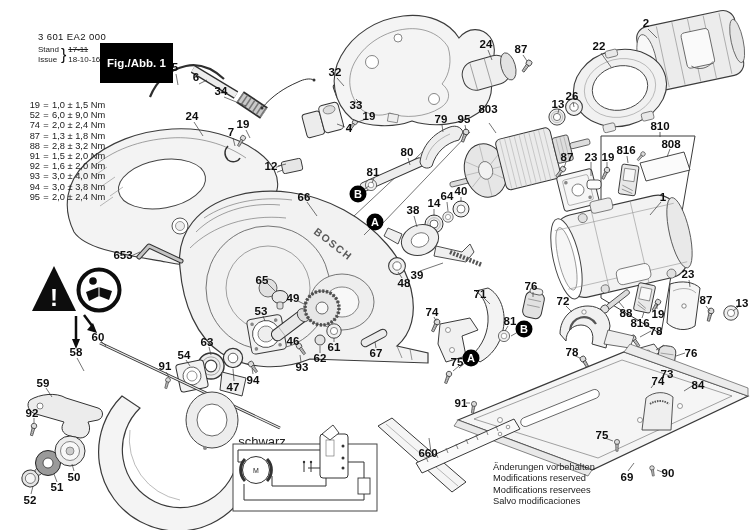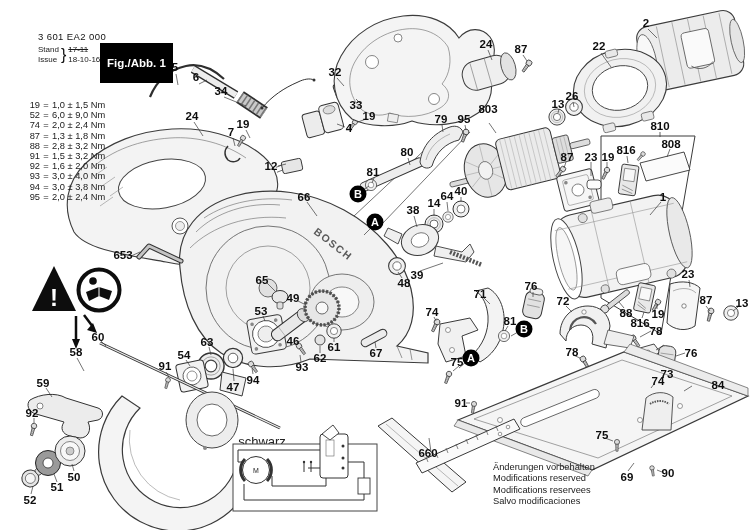--- a/index.html
+++ b/index.html
@@ -471,21 +471,21 @@
           <span class="tval">1,3 ± 1,8 Nm</span>
         </div>
         <div class="trow">
           <span class="tpos">88</span>
           <span class="tsep">=</span>
           <span class="tval">2,8 ± 3,2 Nm</span>
         </div>
         <div class="trow">
           <span class="tpos">91</span>
           <span class="tsep">=</span>
-          <span class="tval">1,5 ± 3,2 Nm</span>
+          <span class="tval">1,5 ± 2,0 Nm</span>
         </div>
         <div class="trow">
           <span class="tpos">92</span>
           <span class="tsep">=</span>
           <span class="tval">1,6 ± 2,0 Nm</span>
         </div>
         <div class="trow">
           <span class="tpos">93</span>
           <span class="tsep">=</span>
           <span class="tval">3,0 ± 4,0 Nm</span>
@@ -555,21 +555,21 @@
       <div class="plabel" style="left: 688px; top: 274px;">23</div>
       <div class="plabel" style="left: 706px; top: 300px;">87</div>
       <div class="plabel" style="left: 742px; top: 303px;">13</div>
       <div class="plabel" style="left: 626px; top: 313px;">88</div>
       <div class="plabel" style="left: 640px; top: 323px;">816</div>
       <div class="plabel" style="left: 658px; top: 314px;">19</div>
       <div class="plabel" style="left: 656px; top: 331px;">78</div>
       <div class="plabel" style="left: 667px; top: 341px; margin-top: 33px;">73</div>
       <div class="plabel" style="left: 691px; top: 353px;">76</div>
       <div class="plabel" style="left: 658px; top: 381px;">74</div>
-      <div class="plabel" style="left: 698px; top: 385px; margin-left: 20px;">84</div>
+      <div class="plabel" style="left: 698px; top: 385px;">84</div>
       <div class="plabel" style="left: 123px; top: 255px;">653</div>
       <div class="plabel" style="left: 262px; top: 280px;">65</div>
       <div class="plabel" style="left: 293px; top: 298px;">49</div>
       <div class="plabel" style="left: 261px; top: 311px;">53</div>
       <div class="plabel" style="left: 293px; top: 341px;">46</div>
       <div class="plabel" style="left: 302px; top: 367px;">93</div>
       <div class="plabel" style="left: 320px; top: 358px;">62</div>
       <div class="plabel" style="left: 334px; top: 347px;">61</div>
       <div class="plabel" style="left: 376px; top: 353px;">67</div>
       <div class="plabel" style="left: 98px; top: 337px;">60</div>

